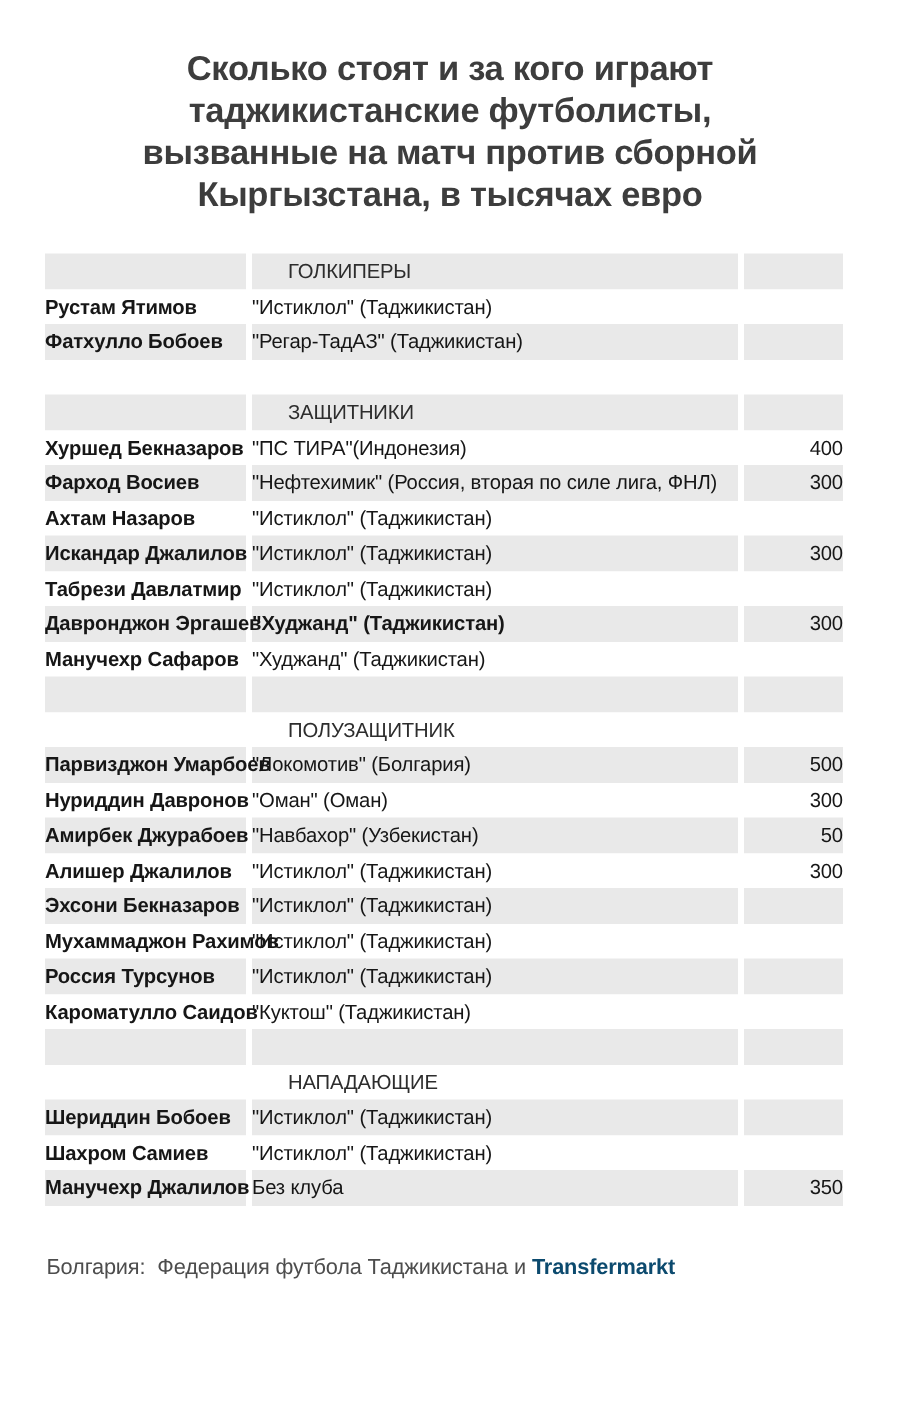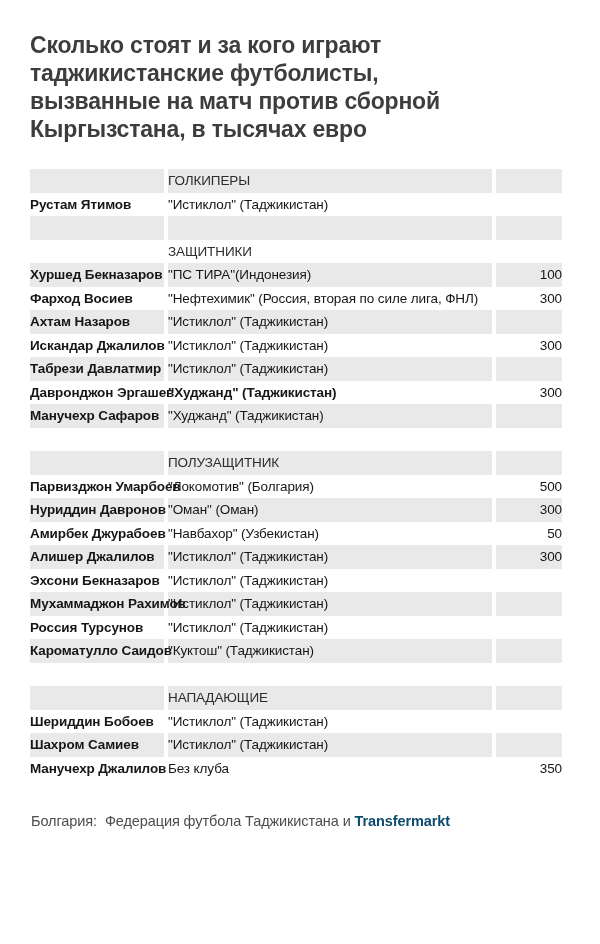--- a/index.html
+++ b/index.html
@@ -18,21 +18,21 @@
     padding: 31px 30px 0 30px;
   }
   .title {
     margin: 0 0 26px 0;
     font-size: 23px;
     line-height: 28px;
     font-weight: bold;
     color: #3d3d3d;
     letter-spacing: -0.2px;
   }
-  .title span { display: block; }
+  .title span { display: block; text-align: center; }
 
   table.players {
     width: 540px;
     border-collapse: separate;
     border-spacing: 4px 0;
     table-layout: fixed;
     margin-left: -4px;
   }
   table.players td {
     height: 23.5px;
@@ -44,21 +44,21 @@
     letter-spacing: -0.1px;
   }
   
   table.players tr:nth-child(odd) td { background: #e9e9e9; }
   table.players tr:nth-child(even) td { background: #ffffff; }
 
   td.col-name  { width: 134px; padding-left: 4px; font-weight: bold; }
   td.col-club  { padding-left: 12px; }
   td.col-value { width: 66px; text-align: right; padding-right: 11px; }
 
-  tr.header-row td { color: #2d2d2d; }
+  tr.header-row td { color: #2d2d2d; padding-left: 24px; }
   td.bold { font-weight: bold; }
 
   .footer {
     margin: 33px 0 0 1px;
     font-size: 14.5px;
     color: #4d4d4d;
     letter-spacing: -0.1px;
   }
   .footer .gap { display: inline-block; width: 8px; }
   .footer .bold-src {
@@ -84,33 +84,38 @@
           <td class="col-name"></td>
           <td class="col-club">ГОЛКИПЕРЫ</td>
           <td class="col-value"></td>
         </tr>
         <tr>
           <td class="col-name">Рустам Ятимов</td>
           <td class="col-club">"Истиклол" (Таджикистан)</td>
           <td class="col-value"></td>
         </tr>
         <tr>
+          <td class="col-name">Фатхулло Бобоев</td>
+          <td class="col-club">"Регар-ТадАЗ" (Таджикистан)</td>
+          <td class="col-value"></td>
+        </tr>
+        <tr>
           <td class="col-name"></td>
           <td class="col-club"></td>
           <td class="col-value"></td>
         </tr>
         <tr class="header-row">
           <td class="col-name"></td>
           <td class="col-club">ЗАЩИТНИКИ</td>
           <td class="col-value"></td>
         </tr>
         <tr>
           <td class="col-name">Хуршед Бекназаров</td>
           <td class="col-club">"ПС ТИРА"(Индонезия)</td>
-          <td class="col-value">100</td>
+          <td class="col-value">400</td>
         </tr>
         <tr>
           <td class="col-name">Фарход Восиев</td>
           <td class="col-club">"Нефтехимик" (Россия, вторая по силе лига, ФНЛ)</td>
           <td class="col-value">300</td>
         </tr>
         <tr>
           <td class="col-name">Ахтам Назаров</td>
           <td class="col-club">"Истиклол" (Таджикистан)</td>
           <td class="col-value"></td>

